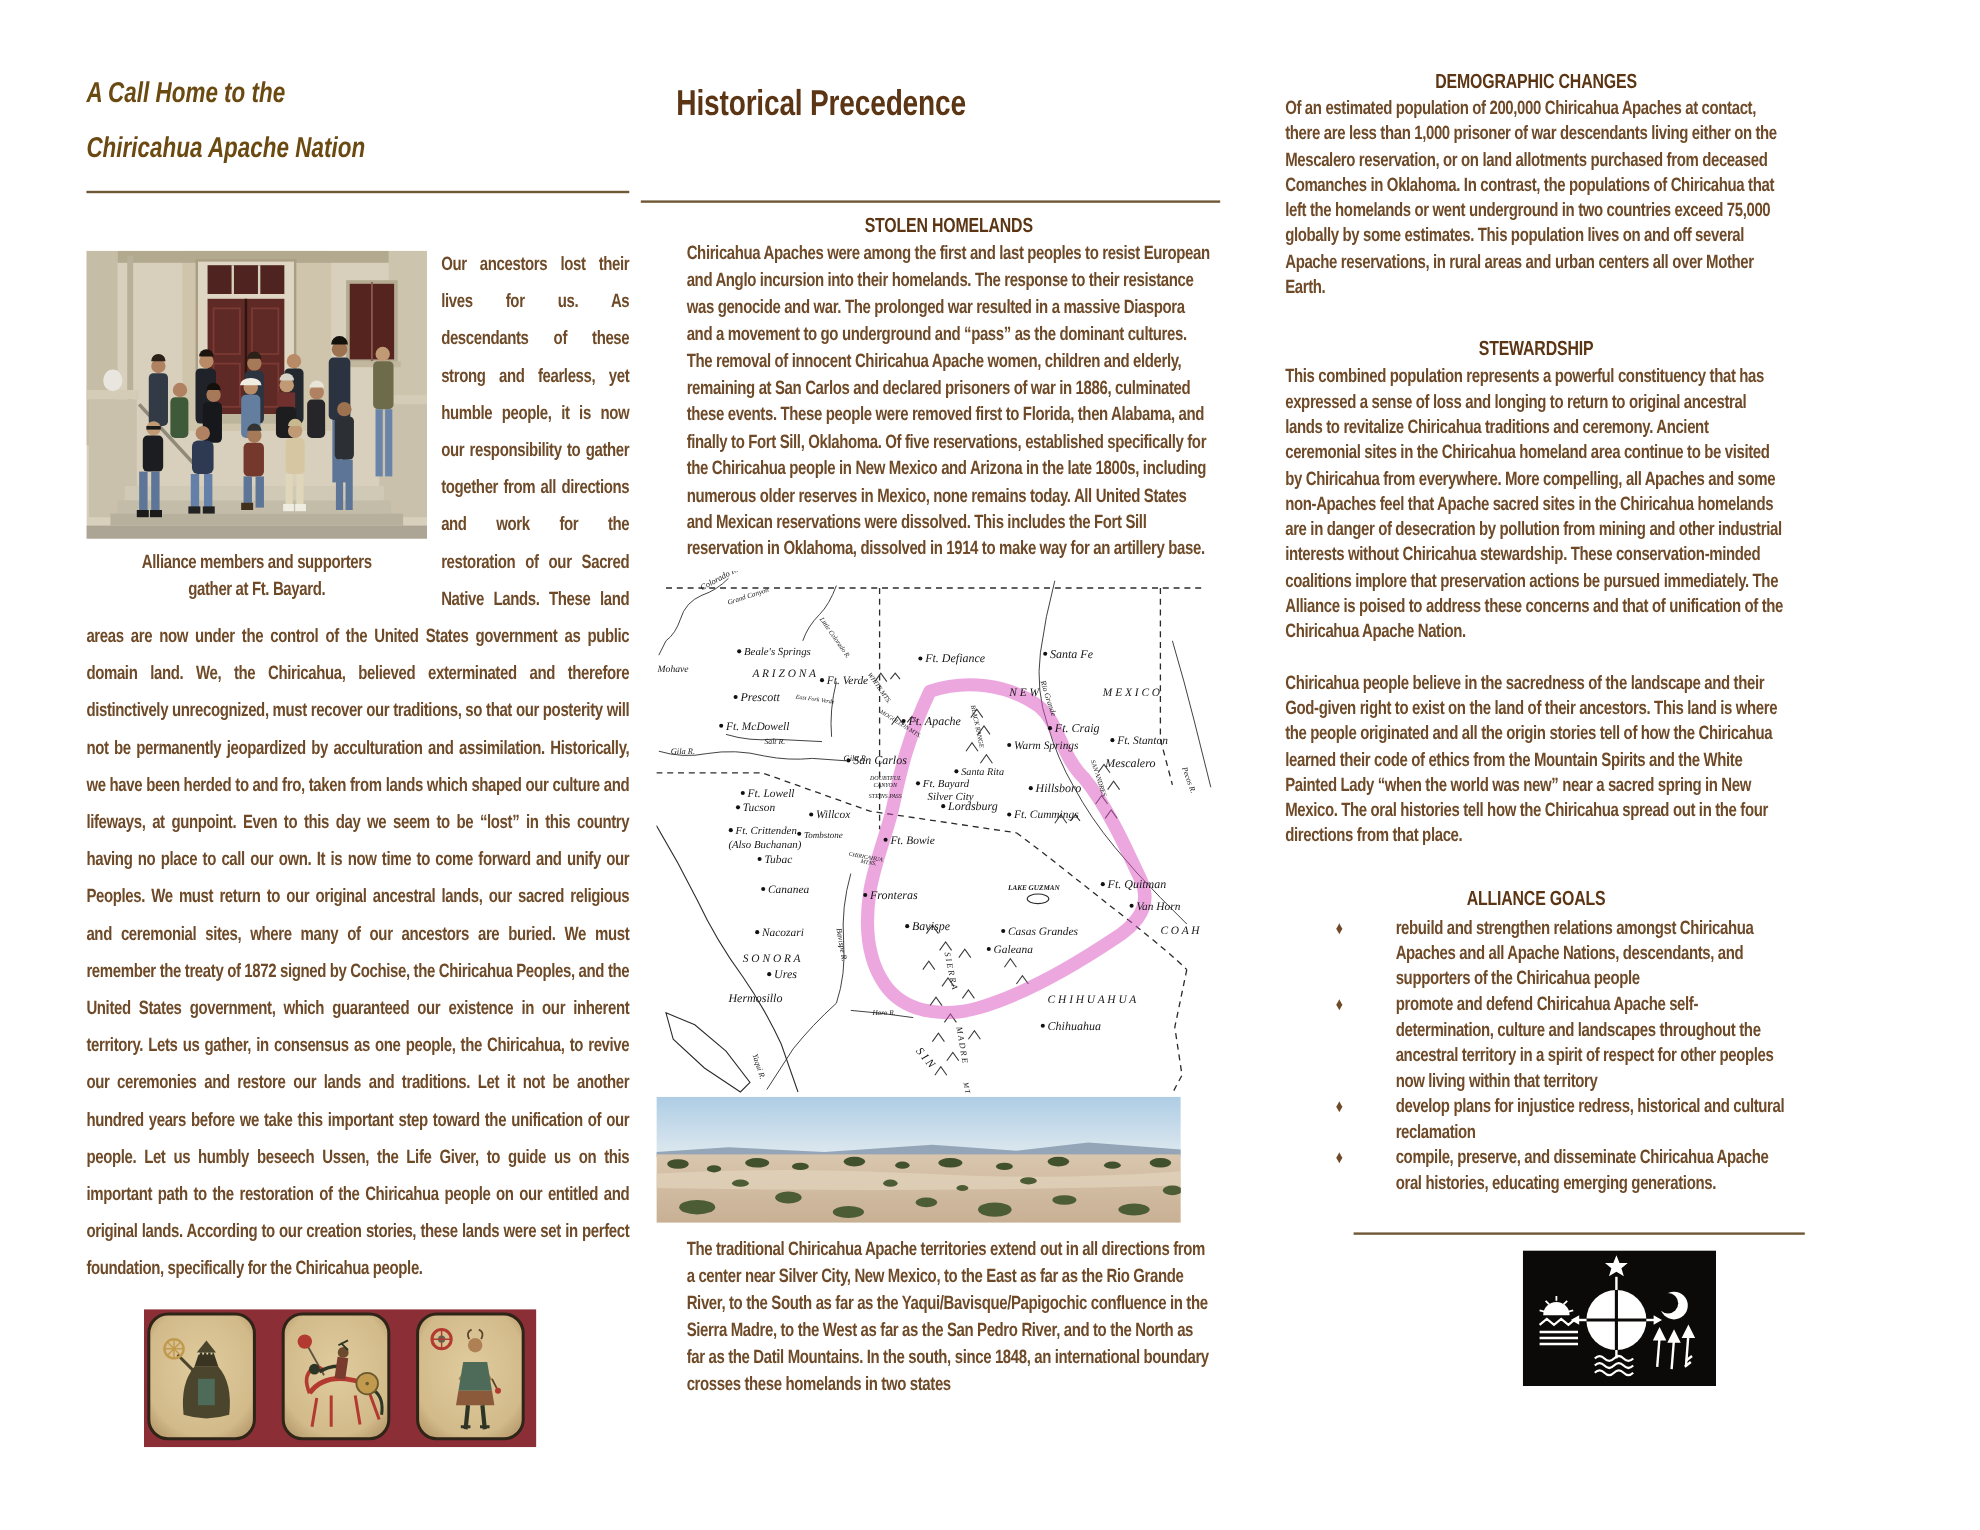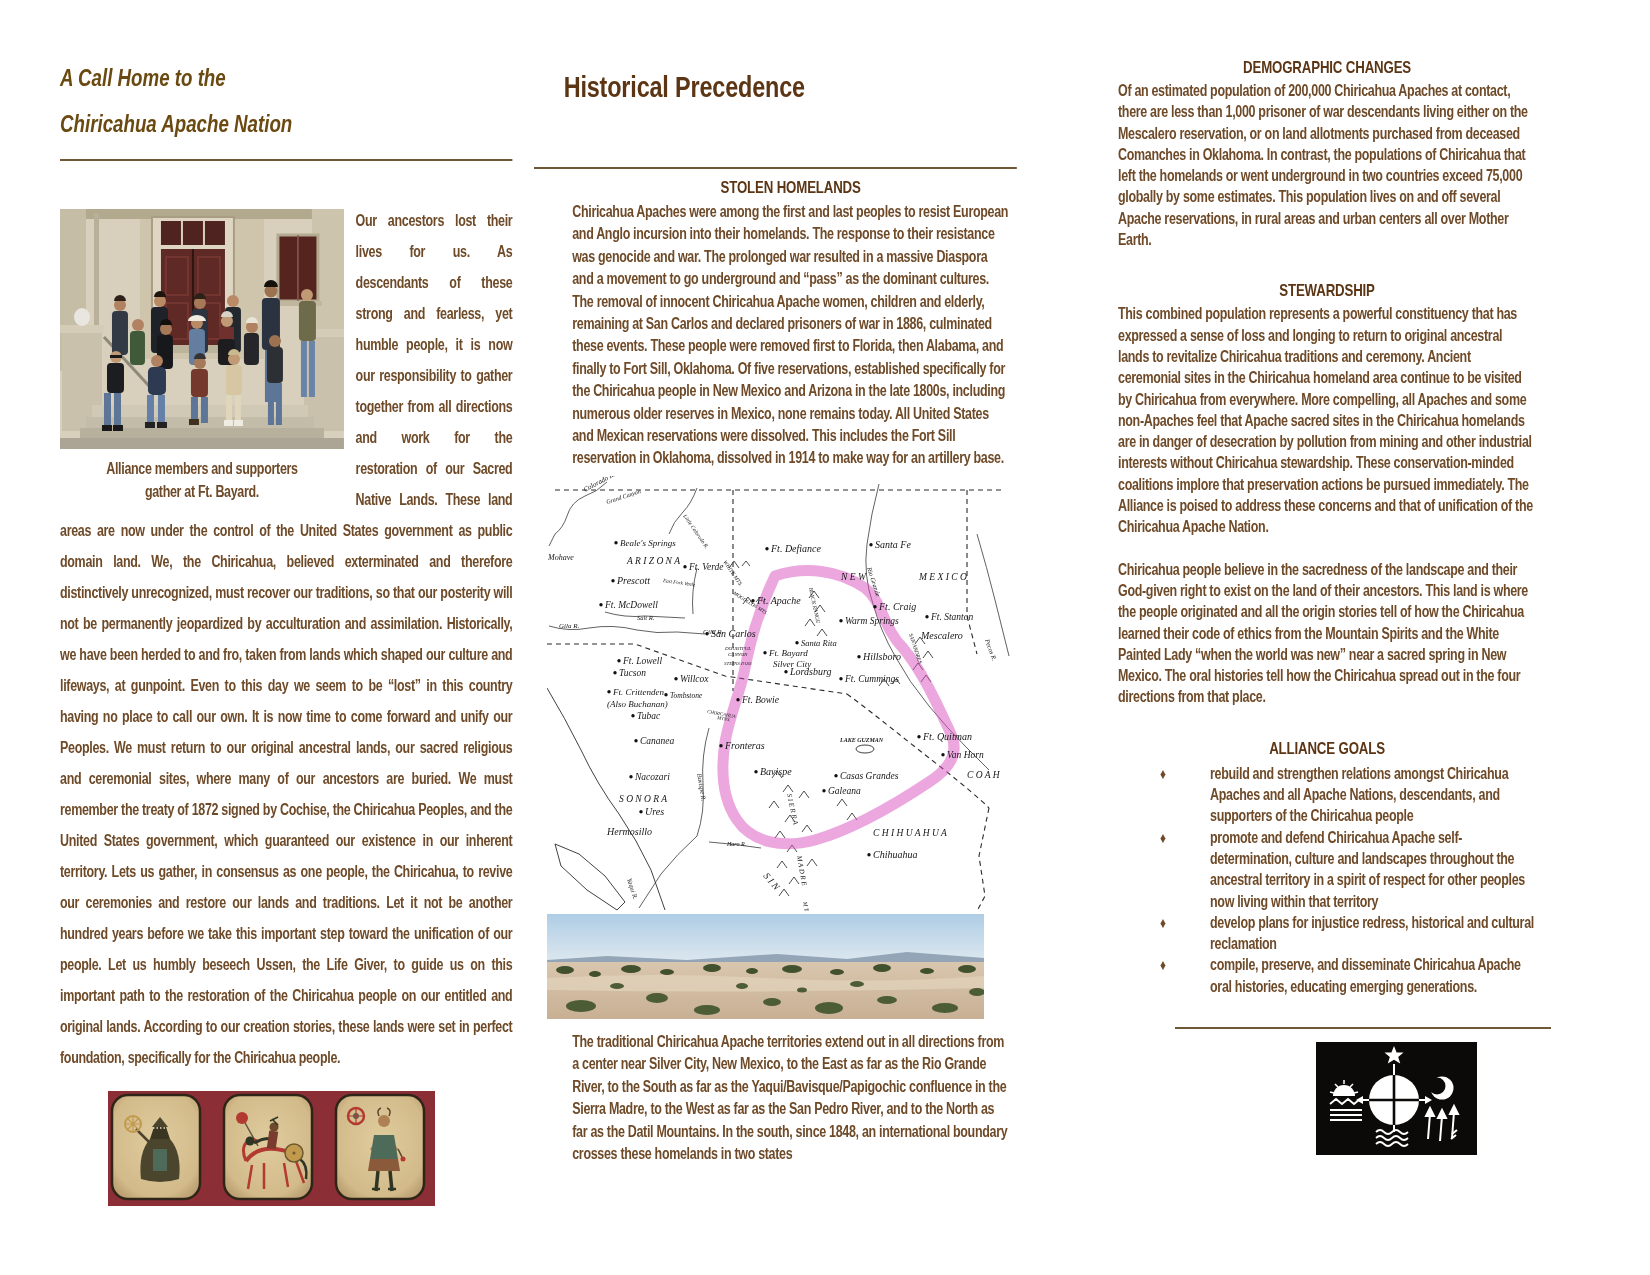--- a/index.html
+++ b/index.html
@@ -5,21 +5,21 @@
   html,body{margin:0;padding:0;}
   body{width:1650px;height:1275px;background:#ffffff;position:relative;overflow:hidden;
        font-family:"Liberation Sans",sans-serif;}
   .panel{position:absolute;top:55px;}
   .condense{transform:scaleX(0.78);transform-origin:0 0;}
   .rule{border-top:2px solid #6f5836;height:0;}
   .btxt{color:#6e4a28;font-weight:700;letter-spacing:-0.4px;}
   .head{color:#5b3514;font-weight:700;letter-spacing:-0.2px;}
 
   
-  .panel-left{left:60px;width:452px;}
+  .panel-left{left:72px;width:452px;}
   .panel-left .condense{width:580px;}
   .lp-title{color:#6b4a12;font-style:italic;font-weight:700;font-size:24px;line-height:46px;}
   .panel-left .rule{margin-top:12px;}
   .lp-body{margin-top:44px;}
   .lp-float{float:left;width:364px;margin:4px 15px 6px 0;}
   .lp-float svg{display:block;width:364px;height:240px;}
   .lp-caption{margin-top:8px;text-align:center;font-size:16px;line-height:23px;}
   .lp-text{margin:0;font-size:16px;line-height:31px;text-align:justify;}
   .picto{margin:18px 0 0 48px;display:block;}
 
@@ -28,21 +28,21 @@
   .panel-mid .condense{width:619px;}
   .mid-title{margin:14px 0 0 38px;font-size:30px;line-height:36px;}
   .panel-mid .rule{margin-top:62px;}
   .mid-h2{margin:8px 0 0 49px;width:560px;text-align:center;font-size:17px;line-height:22px;}
   .mid-p{margin:2px 0 0 49px;width:560px;font-size:16px;line-height:22.4px;}
   .map-svg{display:block;margin:6px 0 0 13px;background:#fff;}
   .desert-svg{display:block;margin:3px 0 0 13px;}
   .mid-p2{margin:12px 0 0 49px;width:560px;font-size:16px;line-height:22.4px;}
 
   
-  .panel-right{left:1118px;width:418px;}
+  .panel-right{left:1071px;width:418px;}
   .panel-right .condense{width:536px;}
   .rp-h2{margin:2px 0 0 0;text-align:center;font-size:17px;line-height:21px;}
   .rp-h2.sp{margin-top:30px;}
   .rp-p{margin:2px 0 0 0;font-size:16px;line-height:21.3px;}
   .rp-p.sp{margin-top:21px;}
   .goals{list-style:none;margin:4px 0 0 0;padding:0;}
   .goals li{display:flex;margin:0;padding-left:54px;font-size:16px;line-height:21.3px;}
   .goals .bullet{width:64px;flex:none;font-size:15px;}
   .rp-rule{margin:30px 0 0 57px;width:376px;}
   .logo-svg{display:block;margin:13px 0 0 198px;}

